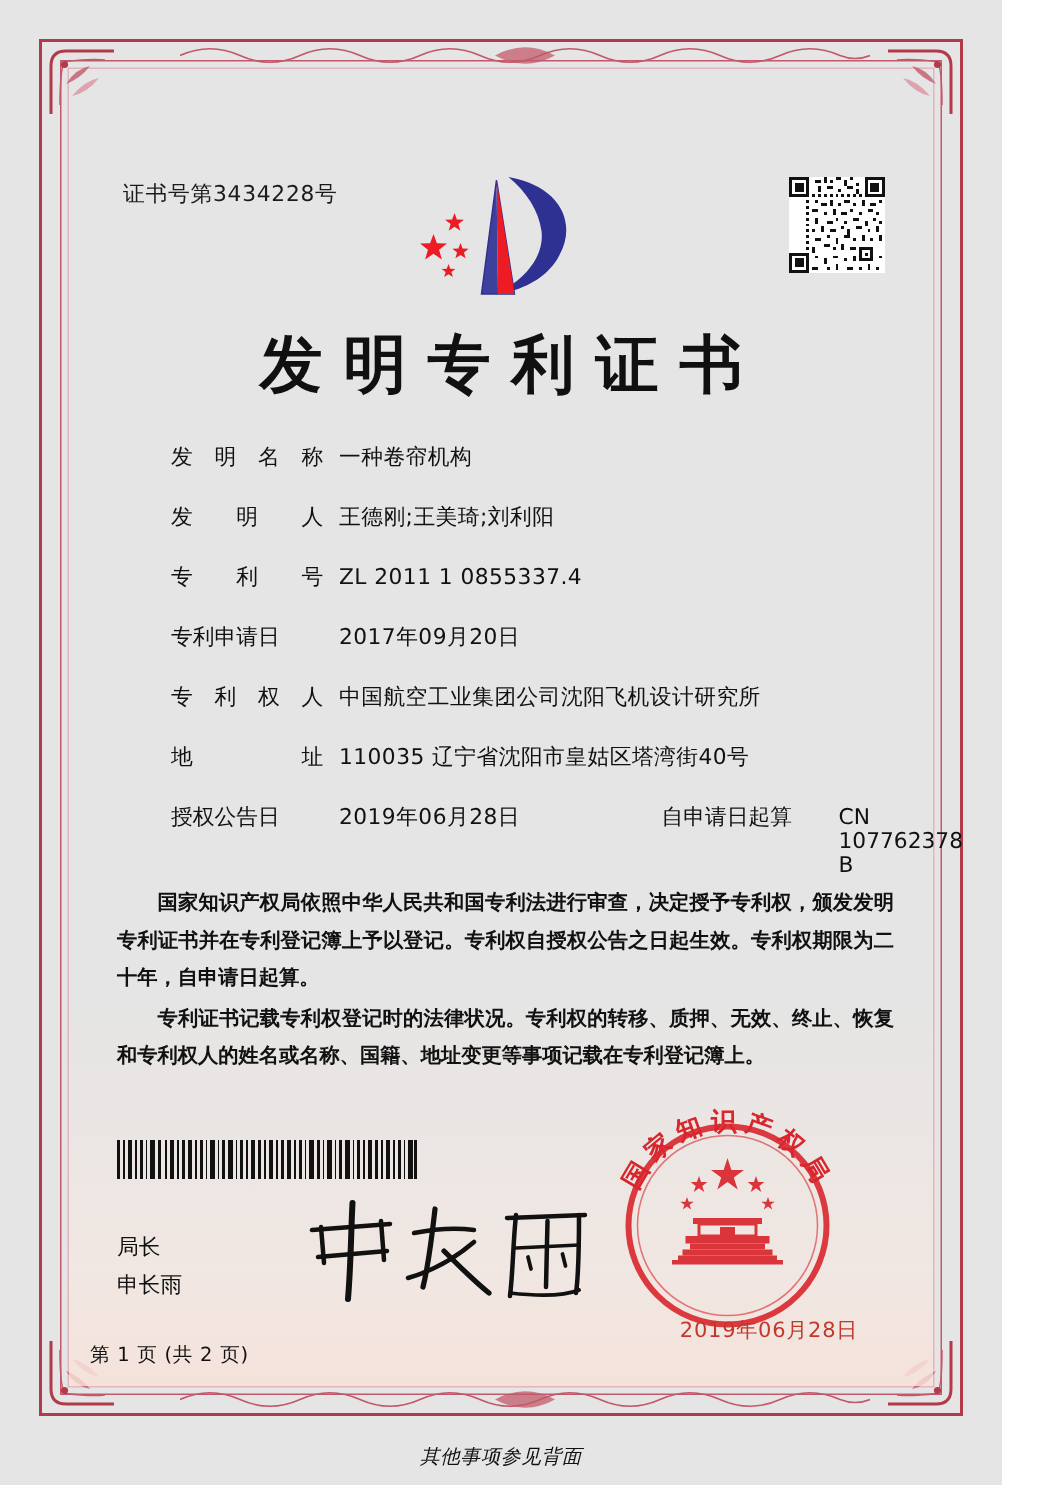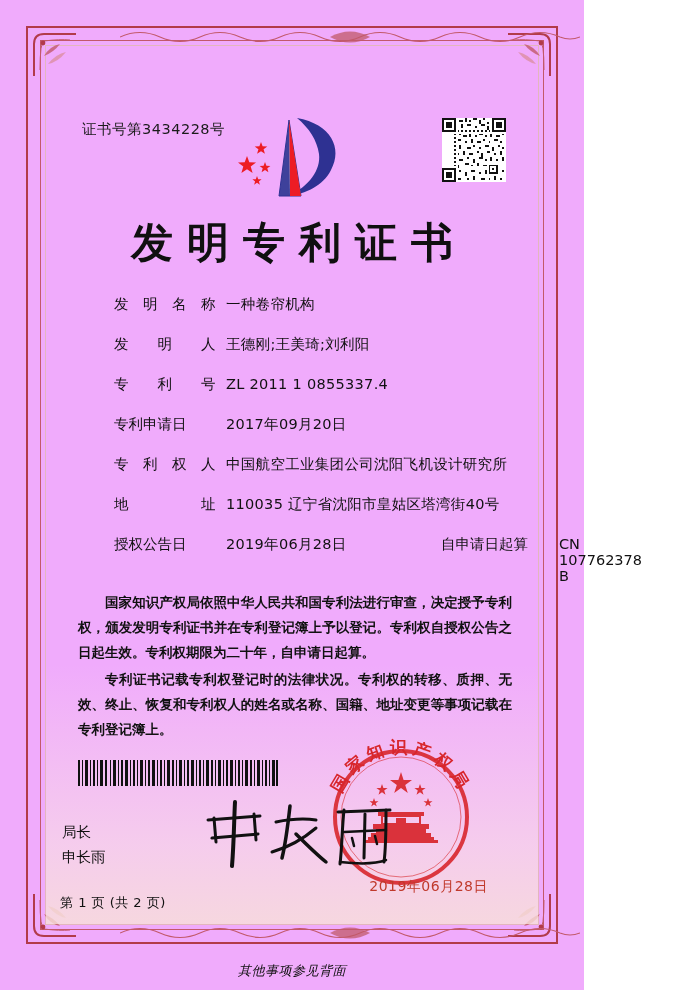--- a/index.html
+++ b/index.html
@@ -8,23 +8,23 @@
   }
   body {
     width: 700px;
     height: 990px;
     background: #ffffff;
     font-family: "Liberation Serif", serif;
     overflow: hidden;
   }
   .page {
     position: relative;
-    width: 584px;
+    width: 668px;
     height: 990px;
-    background: #f0abfc;
+    background: #e5e5e5;
   }
 
   
   .border-outer {
     position: absolute;
     left: 26px; top: 26px; right: 26px; bottom: 46px;
     border: 2px solid #b23b4a;
     box-sizing: border-box;
   }
   .border-inner {
@@ -186,21 +186,21 @@
     top: 818px;
     font-size: 14px;
     color: #c0392b;
     font-family: "DejaVu Sans", sans-serif;
     letter-spacing: 0.5px;
   }
 
   
   .director {
     position: absolute;
-    left: 2px;
+    left: 18px;
     top: 760px;
     font-size: 14.5px;
     color: #111;
     font-family: "DejaVu Sans", sans-serif;
     line-height: 1.75;
   }
   .signature {
     position: absolute;
     left: 130px;
     top: 740px;

